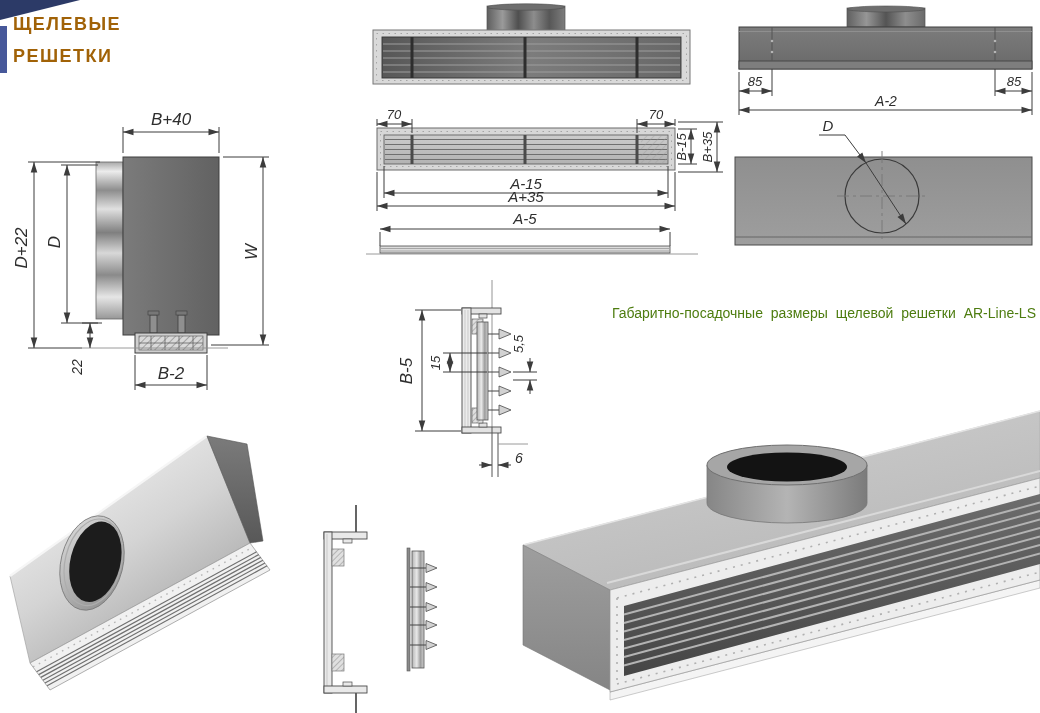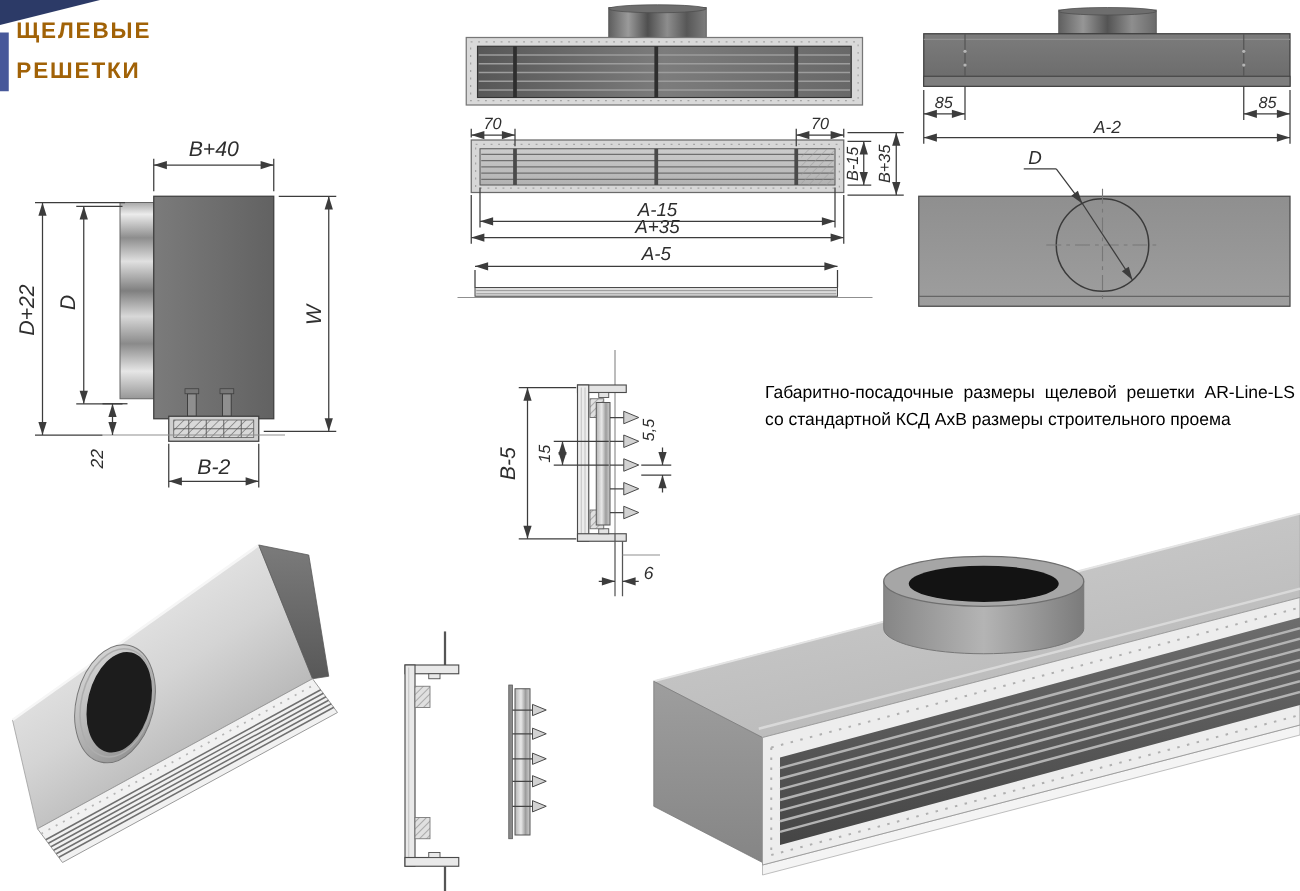--- a/index.html
+++ b/index.html
@@ -6,21 +6,21 @@
   body{width:1040px;height:713px;position:relative;background:#fff;overflow:hidden;
        font-family:"Liberation Sans",sans-serif;}
   .abs{position:absolute;}
   
   #corner-accent{left:0;top:0;width:80px;height:20px;background:#2c3a67;
     clip-path:polygon(0 0,100% 0,0 100%);}
   #title-accent-bar{left:0;top:26px;width:7px;height:47px;background:#47589a;}
   #page-title{left:13px;top:8px;color:#a16207;font-size:18px;font-weight:700;
     line-height:32px;letter-spacing:1.5px;white-space:nowrap;}
   
-  #description-text{left:612px;top:302px;width:424px;color:#000000;font-size:14px;
+  #description-text{left:612px;top:302px;width:424px;color:#4d7c0f;font-size:14px;
     line-height:22px;}
   #description-text .j{text-align:justify;text-align-last:justify;}
   
   text.dim{font-family:"Liberation Sans",sans-serif;font-style:italic;fill:#2e2e2e;
     font-size:15px;text-anchor:middle;}
   text.s13{font-size:13px;} text.s17{font-size:17px;} text.s14{font-size:14px;}
   .dl{stroke:#3c3c3c;stroke-width:1;fill:none;}
   .thin{stroke:#8f8f8f;stroke-width:.9;fill:none;}
 </style>
 </head>
@@ -139,21 +139,21 @@
     <line x1="18" y1="70" x2="315" y2="70"></line>
   </g>
   <g stroke="#2e2e2e" stroke-width="3">
     <line x1="47" y1="35" x2="47" y2="76"></line>
         <line x1="160" y1="35" x2="160" y2="76"></line>
         <line x1="272" y1="35" x2="272" y2="76"></line>
   </g>
 </svg>
 </div>
 
-<div class="abs" style="left:360px;top:88px">
+<div class="abs" style="left:360px;top:104px">
 <svg width="372" height="162" viewBox="0 0 372 162">
   <defs>
     <marker id="m3" markerWidth="12" markerHeight="9" refX="11.3" refY="4.5" orient="auto-start-reverse" markerUnits="userSpaceOnUse">
       <path d="M0.8,1.2 L11.3,4.5 L0.8,7.8 Z" fill="#3c3c3c"></path>
         </marker>
     <linearGradient id="gC_face" x1="0" y1="0" x2="0" y2="1">
       <stop offset="0" stop-color="#cccccc"></stop>
           <stop offset="1" stop-color="#b2b2b2"></stop>
         </linearGradient>
     <pattern id="hatchC" width="5" height="5" patternUnits="userSpaceOnUse" patternTransform="rotate(45)">
@@ -357,21 +357,20 @@
   </g>
   <text class="dim s17" transform="rotate(-90 17 99)" x="17" y="99">B-5</text>
   <text class="dim s13" transform="rotate(-90 45 91)" x="45" y="91">15</text>
   <text class="dim s13" transform="rotate(-90 128 72)" x="128" y="72">5,5</text>
   <text class="dim s14" x="124" y="191">6</text>
 </svg>
 </div>
 
 <div class="abs" id="description-text">
   <div class="j">Габаритно-посадочные размеры щелевой решетки AR-Line-LS</div>
-  <div>со стандартной КСД АхВ размеры строительного проема</div>
 </div>
 
 <div class="abs" style="left:0;top:413px">
 <svg width="300" height="300" viewBox="0 0 300 300">
   <defs>
     <linearGradient id="gH_main" x1="0" y1="0" x2=".7" y2="1">
       <stop offset="0" stop-color="#fbfbfb"></stop>
           <stop offset=".55" stop-color="#d4d4d4"></stop>
       <stop offset="1" stop-color="#a3a3a3"></stop>
         </linearGradient>

